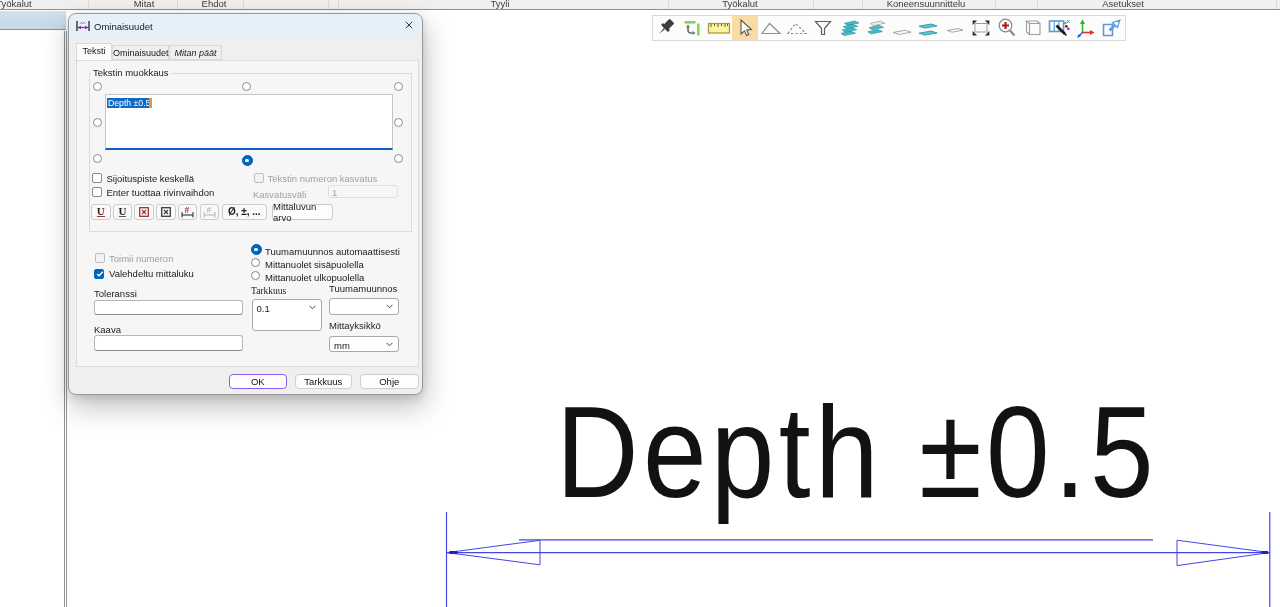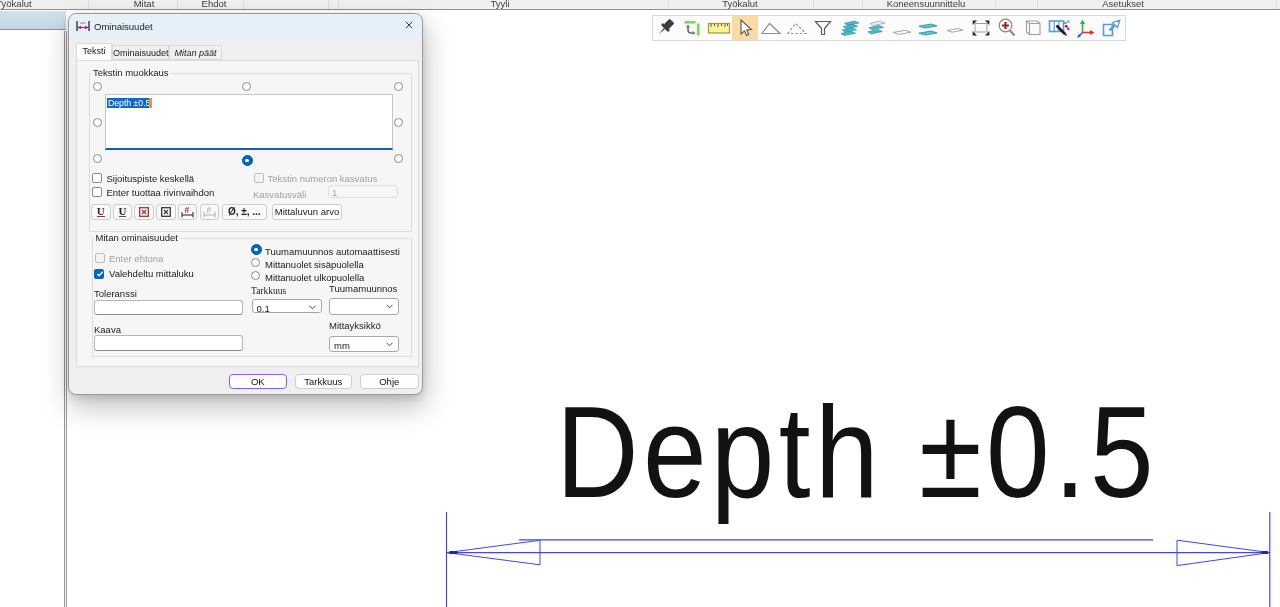--- a/index.html
+++ b/index.html
@@ -331,47 +331,44 @@
       </div>
     <div class="sbtn" style="left:130.5px;top:189.5px; width:19.6px;">
         <svg width="13" height="12" viewBox="0 0 13 12">
           <text x="3.4" y="7" font-size="8.5" font-weight="bold" fill="#b8b8b8" font-family="Liberation Sans">#</text>
           <line x1="1" y1="6" x2="1" y2="11.5" stroke="#b8b8b8" stroke-width="1.1"></line>
           <line x1="12" y1="6" x2="12" y2="11.5" stroke="#b8b8b8" stroke-width="1.1"></line>
           <line x1="1" y1="9" x2="12" y2="9" stroke="#b8b8b8" stroke-width="1.1"></line>
         </svg>
       </div>
     <div class="sbtn" style="left:152.5px;top:189.5px; width:45.5px; font-weight:bold; font-size:10px;">Ø, ±, ...</div>
-    <div class="sbtn" style="left:203px; top:189.5px; width:70px; background:#fdfdfd;">
+    <div class="sbtn" style="left:203px; top:189.5px; width:61px; background:#fdfdfd;">
         <span style="font-size:9.5px;">Mittaluvun arvo</span>
       </div>
 
-    <div class="gbox" id="g2" style="left:22.5px; top:224px; width:320px; height:119px;">
-      <div class="glabel">Mitan ominaisuudet</div>
-    </div>
     <div class="check dis" style="left:25.5px; top:238.5px;"></div>
-    <div class="lbl dis" style="left:40px; top:238.5px;">Enter ehtona</div>
+    <div class="lbl dis" style="left:40px; top:238.5px;">Toimii numeron</div>
     <div class="check on" style="left:25px; top:254.5px;">
       <svg width="8" height="8" viewBox="0 0 8 8" style="position:absolute;left:0.5px;top:0.5px;">
           <path d="M1.2 4 L3 5.8 L6.8 1.8" stroke="#fff" stroke-width="1.3" fill="none"></path>
         </svg>
     </div>
     <div class="lbl" style="left:40px; top:254px;">Valehdeltu mittaluku</div>
 
     <div class="radio sel" style="left:181.5px; top:230px;"></div>
     <div class="lbl" style="left:196px; top:231.5px;">Tuumamuunnos automaattisesti</div>
     <div class="radio" style="left:182px; top:243.5px;"></div>
     <div class="lbl" style="left:196px; top:244.5px;">Mittanuolet sisäpuolella</div>
     <div class="radio" style="left:182px; top:256.5px;"></div>
     <div class="lbl" style="left:196px; top:257.5px;">Mittanuolet ulkopuolella</div>
 
     <div class="lbl" style="left:25px; top:274px;">Toleranssi</div>
     <div class="tinput" style="left:24.5px; top:285.5px; width:149px; height:15.5px;"></div>
     <div class="lbl" style="left:182px; top:271.5px;font-family:Liberation Serif, serif;">Tarkkuus</div>
-    <div class="combo" style="left:182.5px; top:285px; width:70px; height:14px;">
+    <div class="combo" style="left:182.5px; top:285px; width:70px; height:32px;">
       <div class="val">0.1</div>
       <svg class="chev" viewBox="0 0 7 5">
           <path d="M0.5 0.8 L3.5 3.8 L6.5 0.8" stroke="#444" stroke-width="1" fill="none"></path>
         </svg>
     </div>
     <div class="lbl" style="left:260px; top:269px;">Tuumamuunnos</div>
     <div class="combo" style="left:260px; top:284px; width:70px; height:16.5px;">
       <svg class="chev" viewBox="0 0 7 5">
           <path d="M0.5 0.8 L3.5 3.8 L6.5 0.8" stroke="#444" stroke-width="1" fill="none"></path>
         </svg>

